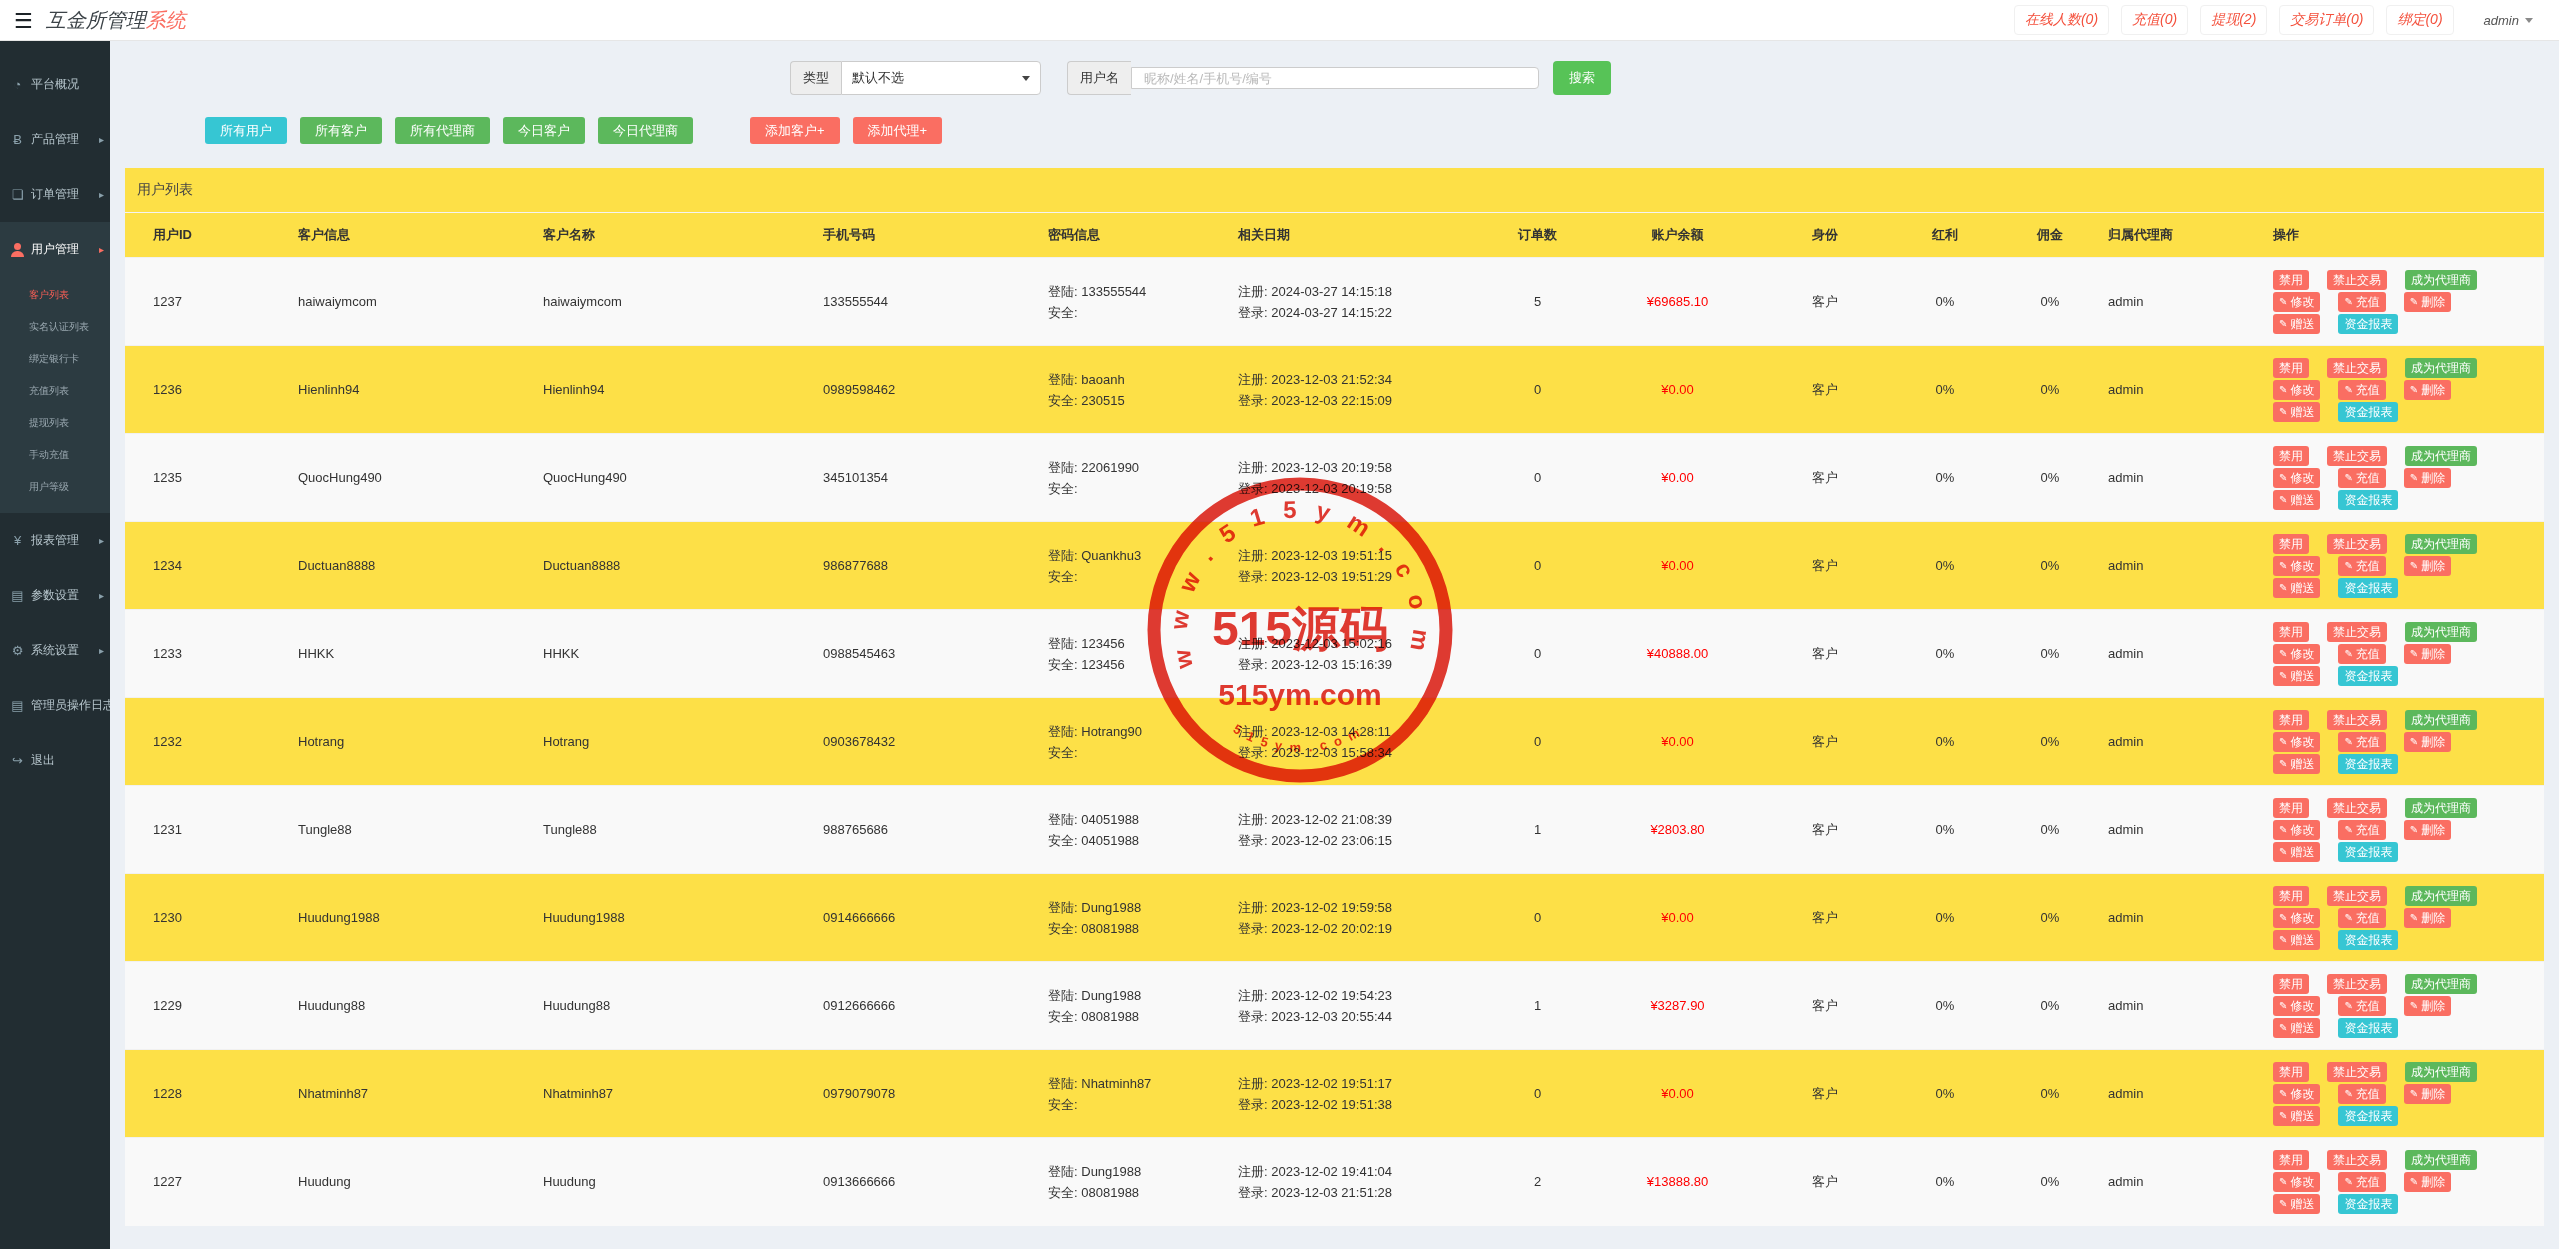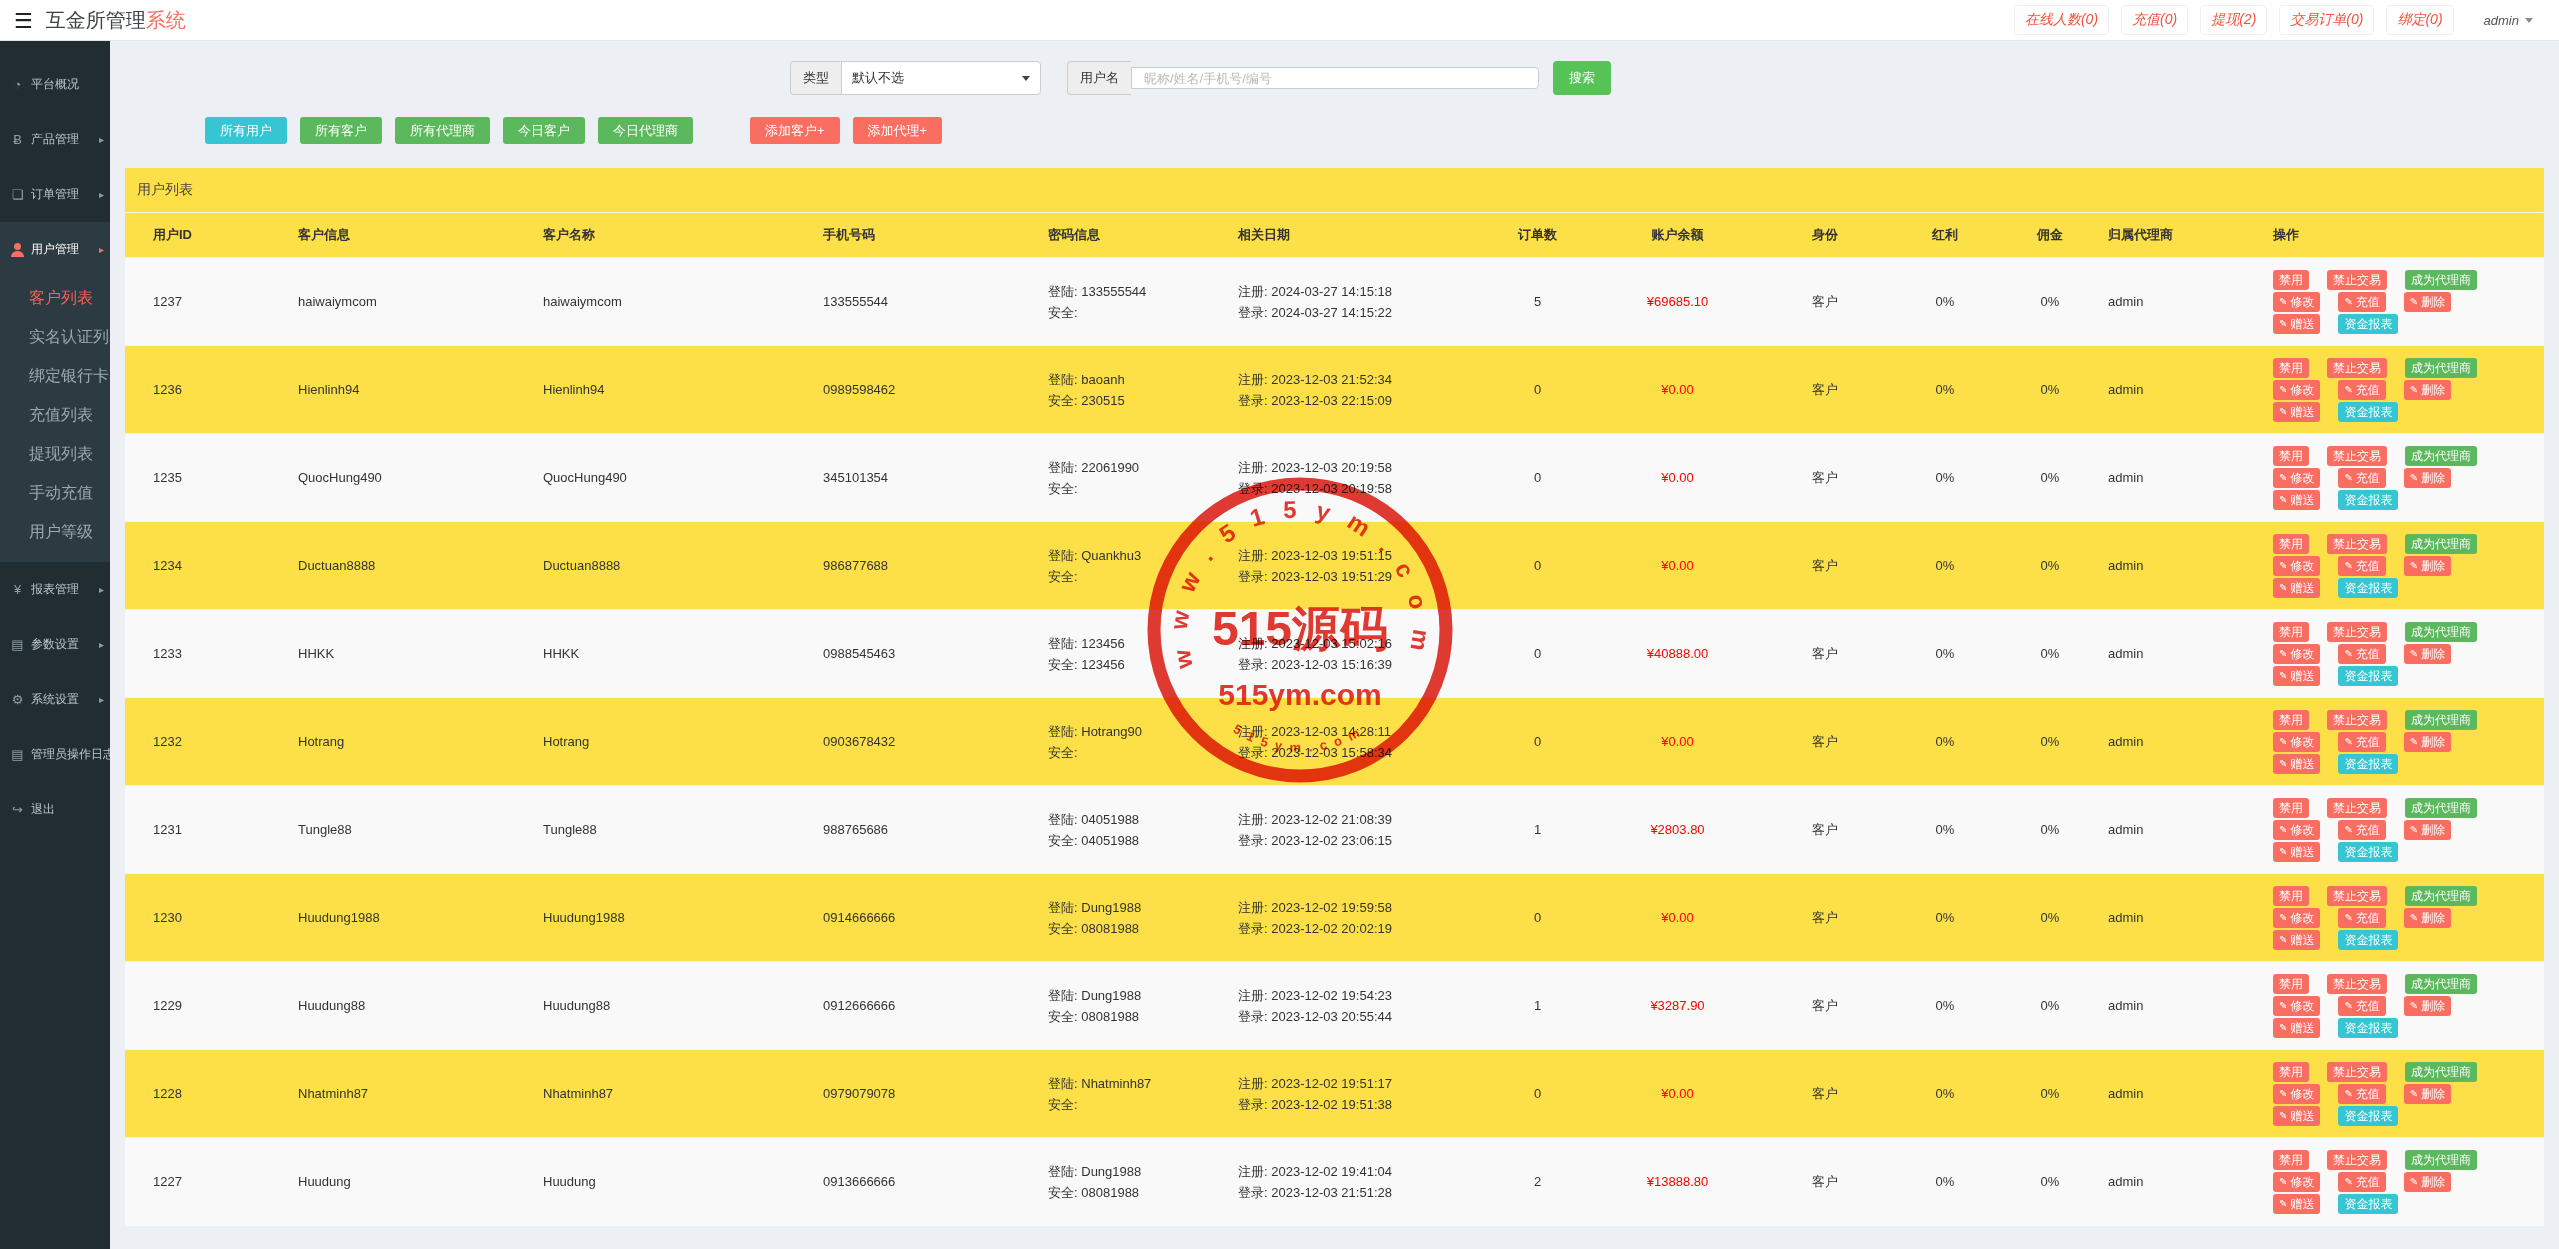--- a/index.html
+++ b/index.html
@@ -2,38 +2,38 @@
 <html><head>
 <meta charset="utf-8">
 <style>
   * { margin:0; padding:0; box-sizing:border-box; }
   html,body { width:2559px; height:1249px; overflow:hidden; }
   body { font-family:"Liberation Sans","DejaVu Sans",sans-serif; background:#ecf0f5; color:#333; }
 
   
   .navbar { height:41px; background:#ffffff; border-bottom:1px solid #e6e6e6; display:flex; align-items:center; position:relative; z-index:30; }
   .hamburger { font-size:21px; color:#1d2327; margin:0 13px 0 14px; cursor:pointer; line-height:1; }
-  .brand { font-size:20px; color:#3c4348; white-space:nowrap; }
+  .brand { font-size:20px; color:#3c4348; white-space:nowrap;font-style:italic; }
   .brand .accent { color:#fa6e62; }
   .nav-right { margin-left:auto; display:flex; align-items:center; gap:24px; padding-right:20px;font-style:italic; }
   .nav-badge { color:#f4503c; font-size:14px; border:1px solid #f0f0f0; border-radius:4px; padding:5px 10px; cursor:pointer; white-space:nowrap; background:#fff; }
   .nav-user { color:#555; font-size:13px; display:flex; align-items:center; gap:6px; cursor:pointer; padding:5px 6px; }
   .caret-down { width:0; height:0; border-left:4px solid transparent; border-right:4px solid transparent; border-top:5px solid #8a8a8a; display:inline-block; }
 
   
   .layout { display:flex; height:1208px; }
   .sidebar { width:110px; flex-shrink:0; background:#222d32; padding-top:16px; overflow:hidden; }
   .side-item { display:flex; align-items:center; padding:19px 6px 19px 10px; color:#b8c7ce; font-size:12px; cursor:pointer; white-space:nowrap; position:relative; }
   .side-item .s-icon { display:inline-flex; width:15px; height:14px; justify-content:center; align-items:center; font-size:13px; color:#8aa0ab; margin-right:6px; flex-shrink:0; position:relative; }
   .side-item .arrow { margin-left:auto; font-size:10px; color:#8aa0ab; }
   .side-item.active { background:#2c3b41; color:#ffffff; }
   .side-item.active .s-icon { color:#fa6e62; }
   .side-item.active .arrow { color:#fa6e62; }
   .side-sub { background:#2c3b41; padding:2px 0 10px 0; }
-  .sub-item { padding:9px 8px 9px 29px; font-size:16px; color:#9aa8b0; cursor:pointer; white-space:nowrap; }
+  .sub-item { padding:9px 8px 9px 29px; font-size:10px; color:#9aa8b0; cursor:pointer; white-space:nowrap; }
   .sub-item.active { color:#fc5f56; }
   
   .user-icon::before { content:""; position:absolute; width:7px; height:7px; border-radius:50%; background:currentColor; left:4px; top:0; }
   .user-icon::after { content:""; position:absolute; width:13px; height:6px; border-radius:7px 7px 0 0; background:currentColor; left:1px; bottom:0; }
 
   .content { flex:1; position:relative; padding:0 15px; }
 
   
   .filter-row { margin-top:20px; margin-left:665px; display:flex; align-items:center; }
   .addon { background:#eeeeee; border:1px solid #ccc; border-right:none; height:34px; line-height:32px; padding:0 12px; font-size:13px; color:#333; border-radius:4px 0 0 4px; }

